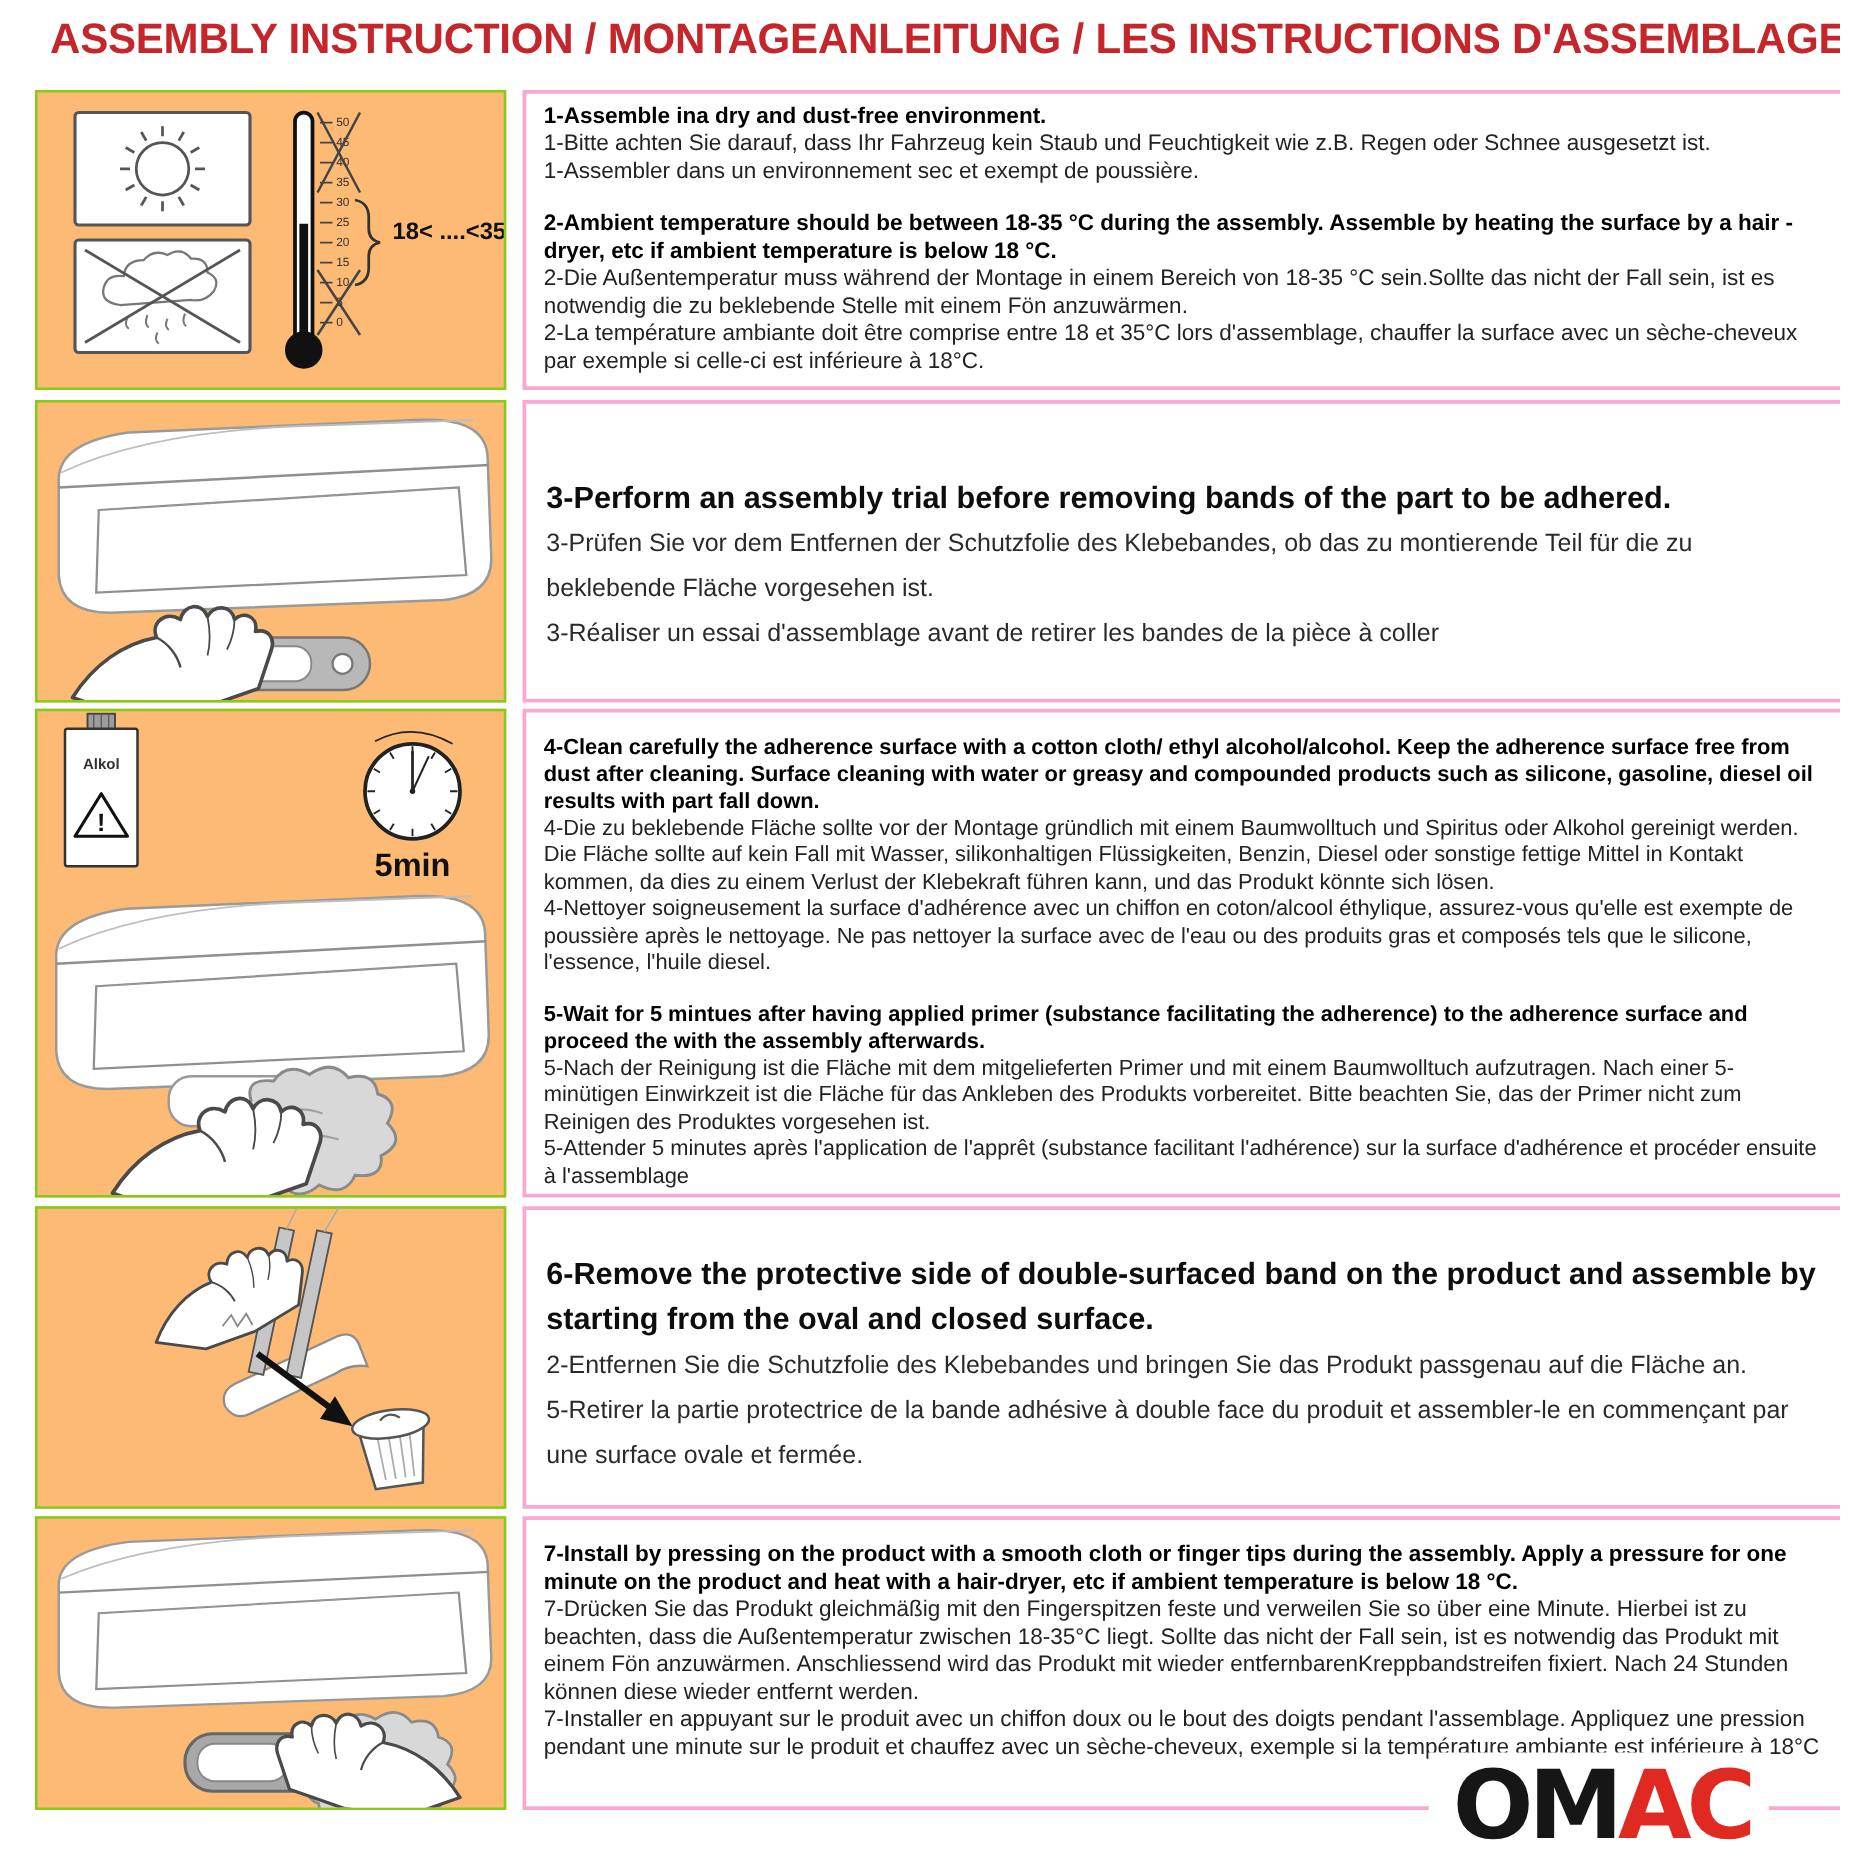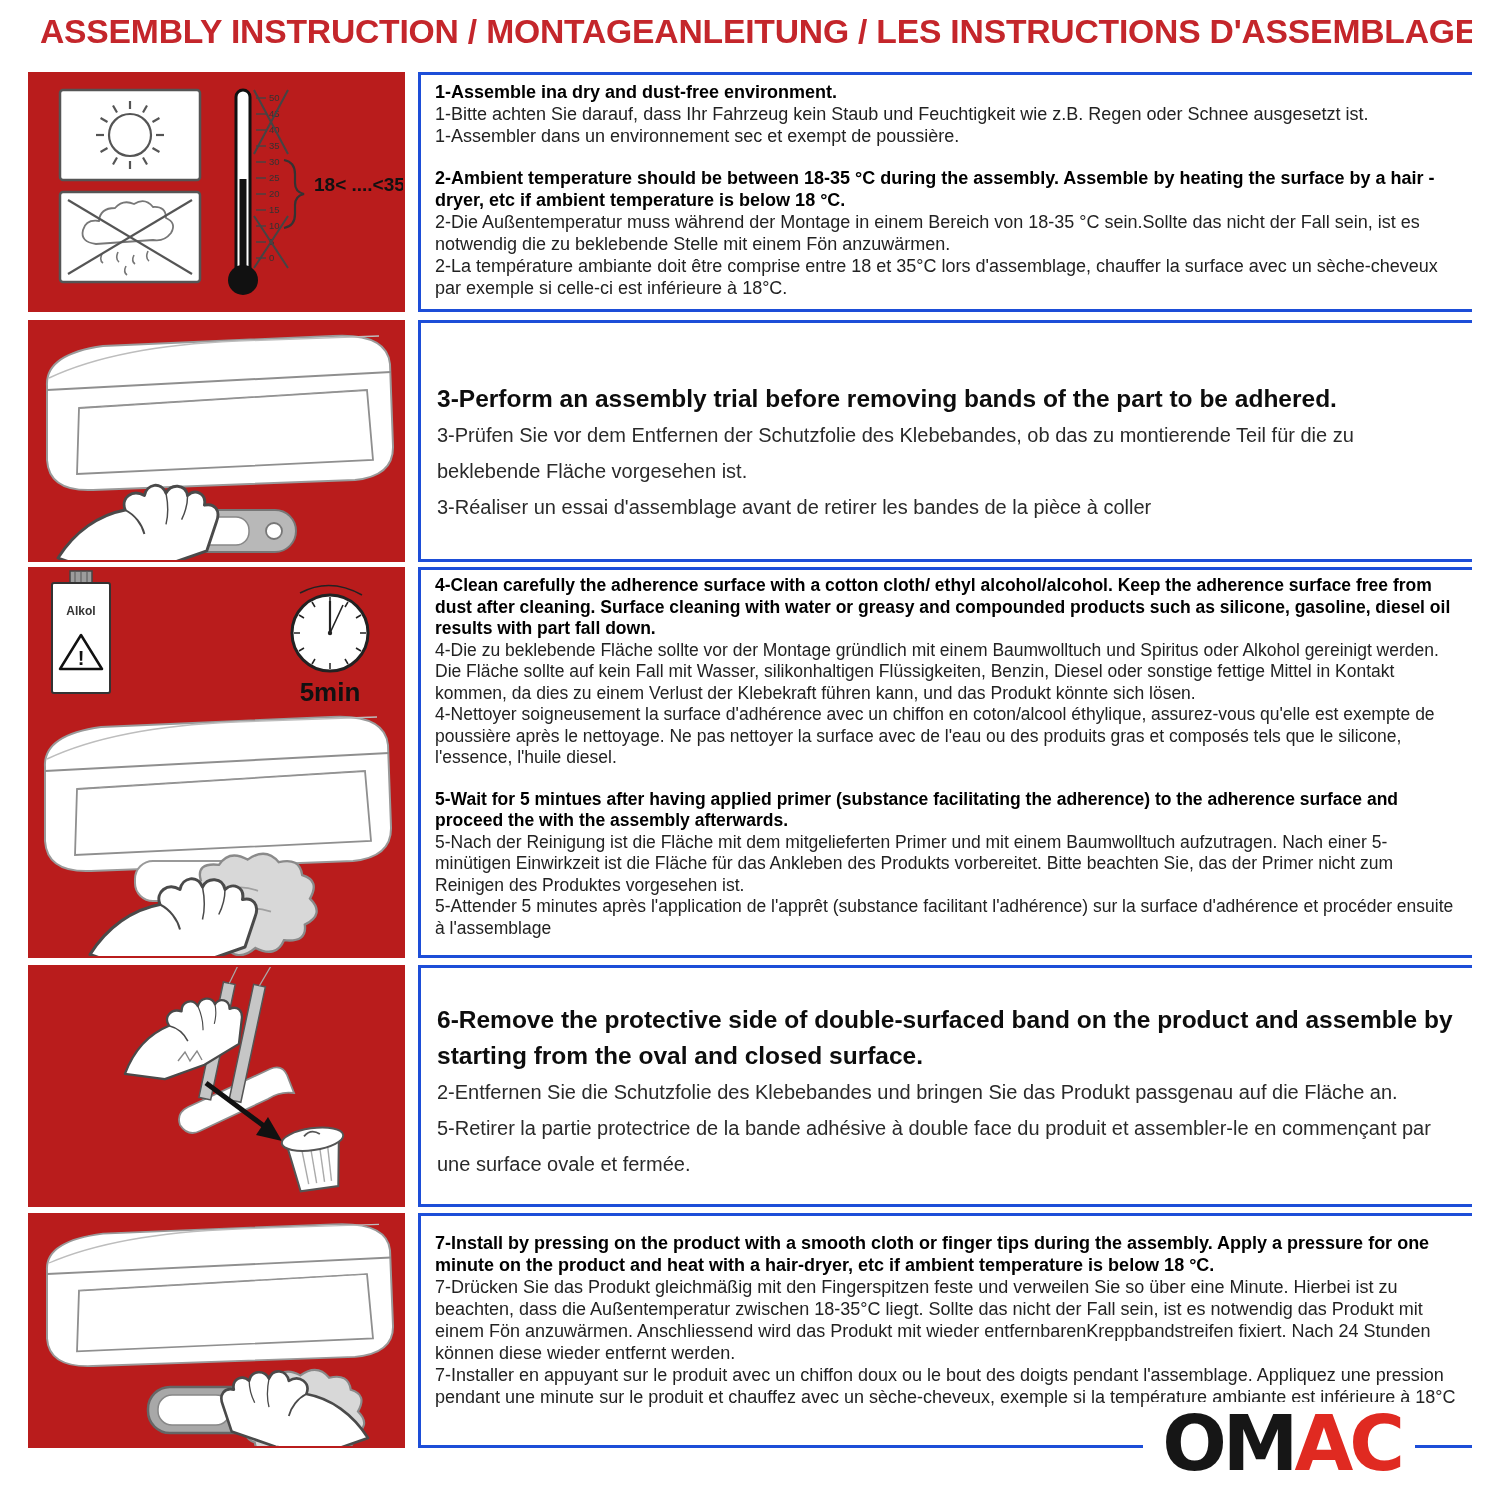--- a/index.html
+++ b/index.html
@@ -7,35 +7,35 @@
     position:relative; width:1472px; height:1500px; background:#fff;
     font-family:"Liberation Sans", sans-serif; overflow:hidden;
   }
   .page-title {
     position:absolute; left:40px; top:12px;
     font-size:34px; font-weight:700; letter-spacing:-0.2px;
     color:#C4262B; white-space:nowrap; transform:scaleX(.99); transform-origin:left;
   }
   .fig-box {
     position:absolute; left:28px; width:377px; box-sizing:border-box;
-    border:2px solid #b91c1c; background:#b91c1c;
+    border:2px solid #84cc16; background:#fdba74;
   }
   .txt-box {
     position:absolute; left:418px; width:1062px; box-sizing:border-box;
-    border:3px solid #1d4ed8; background:#fff; overflow:hidden;
+    border:3px solid #f9a8d4; background:#fff; overflow:hidden;
   }
   .r1 { top:72px;  height:240px; }
   .r2 { top:320px; height:242px; }
   .r3 { top:567px; height:391px; }
   .r4 { top:965px; height:242px; }
   .r5 { top:1213px; height:235px; }
 
   .txt-box.r1 { padding:6px 14px 0; }
   .txt-box.r2 { padding:58px 16px 0; }
-  .txt-box.r3 { padding:5px 14px 0; }
+  .txt-box.r3 { padding:17px 14px 0; }
   .txt-box.r4 { padding:34px 16px 12px; }
   .txt-box.r5 { padding:16px 14px 0; }
 
   .t-small p { margin:0; font-size:18px; line-height:22px; color:#222; }
   .txt-box.r3 p { font-size:17.5px; line-height:21.5px; }
   .t-small p.bold { font-weight:700; color:#000; }
   .t-large p { margin:0; font-size:20px; line-height:36px; color:#2a2a2a; }
   .t-large p.bold { font-weight:700; font-size:24.5px; color:#0d0d0d; }
   .gap { height:20px; }
 

